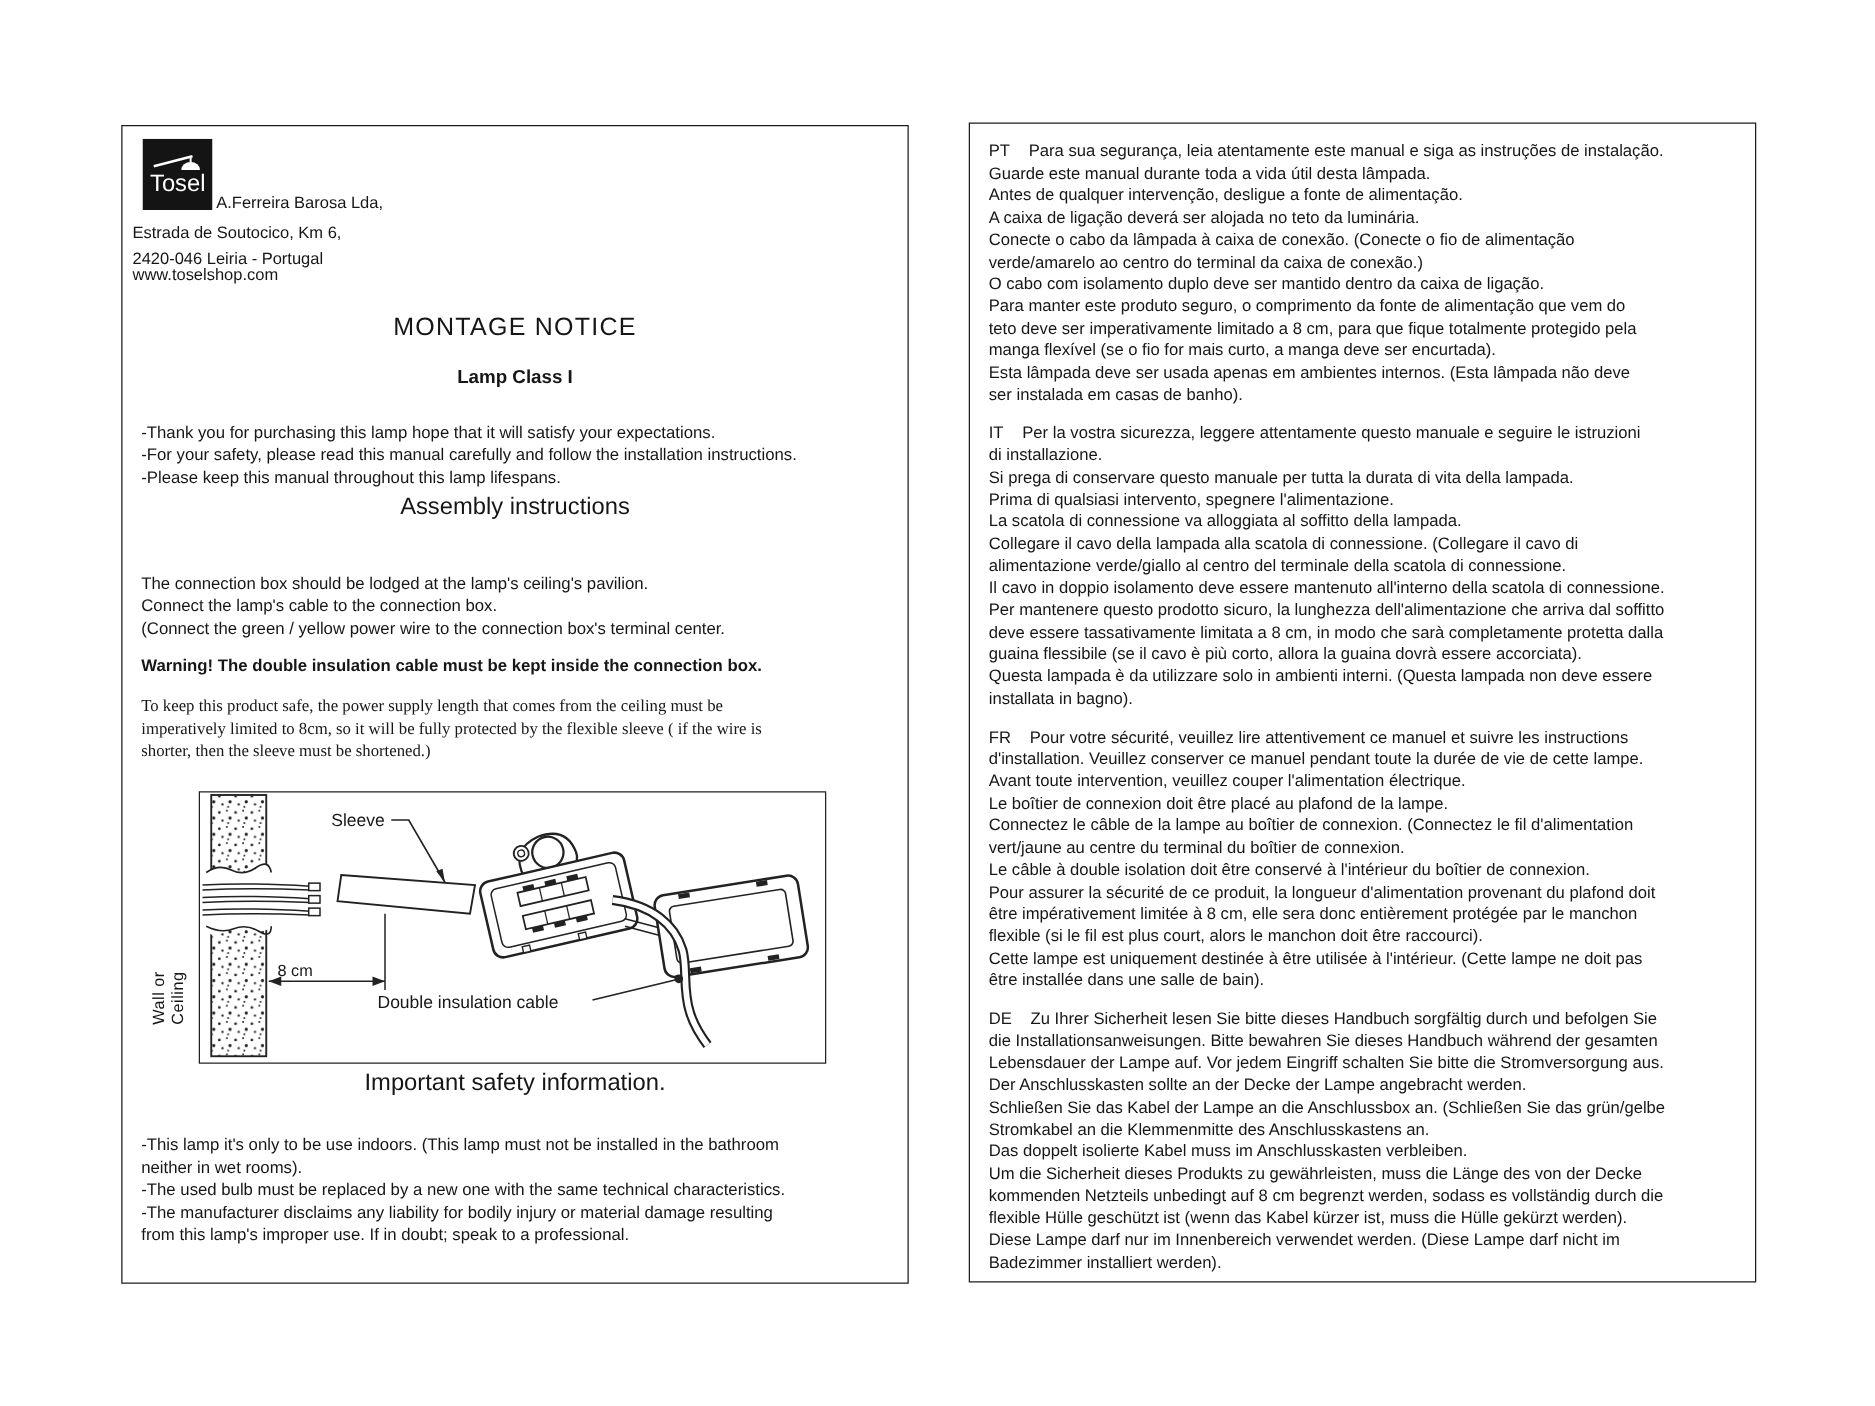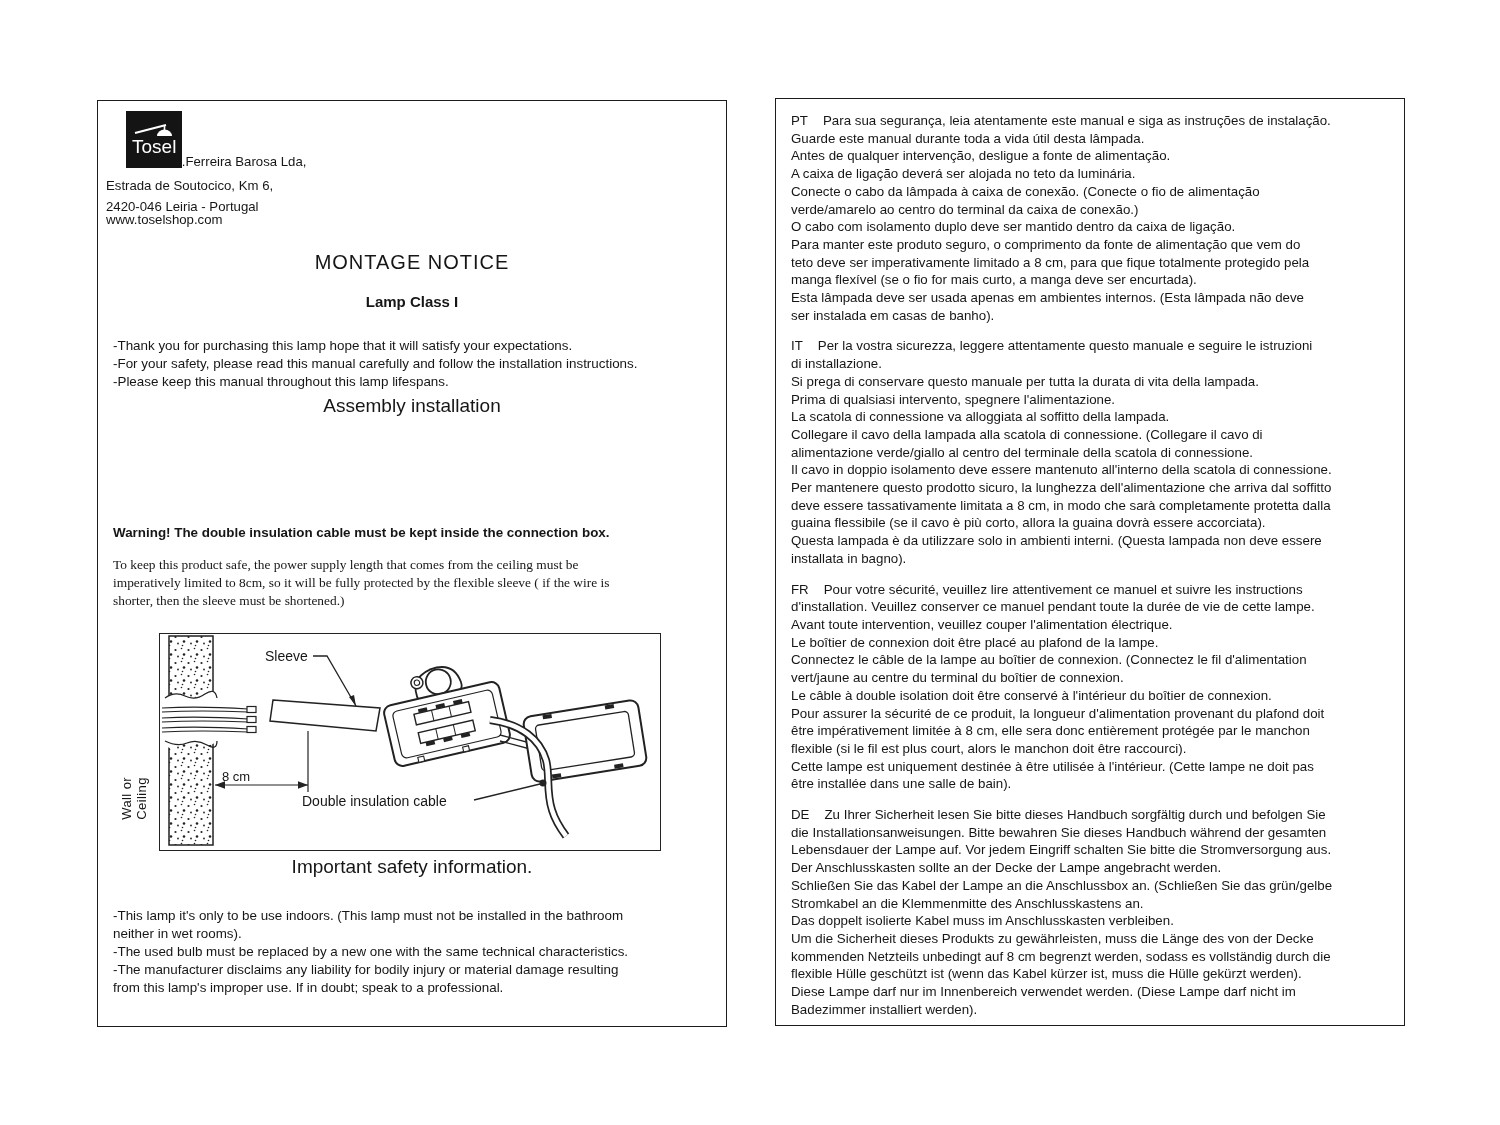--- a/index.html
+++ b/index.html
@@ -4,21 +4,21 @@
 <style>
   html,body{margin:0;padding:0;background:#fff;}
   .screen{position:relative;width:1500px;height:1125px;background:#fff;overflow:hidden;
           font-family:"Liberation Sans",sans-serif;color:#161616;}
   .page{position:absolute;background:#fff;border:1.6px solid #1c1c1c;}
   .page-left{left:97px;top:100px;width:628px;height:925px;}
   .page-right{left:775px;top:98px;width:630px;height:928px;box-sizing:border-box;
               padding:13px 12px 0 15px;}
   
   .abs{position:absolute;}
-  .logo-box{left:28px;top:10px;width:56px;height:53px;}
+  .logo-box{left:16px;top:10px;width:56px;height:53px;}
   .company-line{left:75px;top:53px;font-size:13.2px;}
   .addr{left:8px;font-size:13.2px;line-height:16.5px;}
   .doc-title{left:0;right:0;top:150px;text-align:center;font-size:20px;letter-spacing:1px;}
   .doc-subtitle{left:0;right:0;top:192px;text-align:center;font-size:15px;font-weight:bold;}
   .para{left:15px;right:12px;white-space:pre-wrap;font-size:13.4px;line-height:18px;}
   .center-head{left:0;right:0;text-align:center;font-size:19px;}
   .warning{font-weight:bold;}
   .diagram-wrap{left:61px;top:532px;width:500px;height:216px;border:1.6px solid #222;
                 background:#fff;}
   .diagram-wrap svg{display:block;}
@@ -52,21 +52,24 @@
     <div class="abs addr" style="top:98px;">2420-046 Leiria - Portugal</div>
     <div class="abs addr" style="top:111px;">www.toselshop.com</div>
 
     <div class="abs doc-title">MONTAGE NOTICE</div>
     <div class="abs doc-subtitle">Lamp Class I</div>
 
     <div class="abs para" style="top:236px;">-Thank you for purchasing this lamp hope that it will satisfy your expectations.
 -For your safety, please read this manual carefully and follow the installation instructions.
 -Please keep this manual throughout this lamp lifespans.</div>
 
-    <div class="abs center-head" style="top:294px;">Assembly installation</div>
+    <div class="abs center-head" style="top:294px;">Assembly instructions</div>
+    <div class="abs para" style="top:357px;">The connection box should be lodged at the lamp's ceiling's pavilion.
+Connect the lamp's cable to the connection box.
+(Connect the green / yellow power wire to the connection box's terminal center.</div>
     <div class="abs para warning" style="top:423px;">Warning! The double insulation cable must be kept inside the connection box.</div>
     <div class="abs para" style="top:455px;font-family:Liberation Serif, serif;">To keep this product safe, the power supply length that comes from the ceiling must be
 imperatively limited to 8cm, so it will be fully protected by the flexible sleeve ( if the wire is
 shorter, then the sleeve must be shortened.)</div>
 
     <div class="abs diagram-wrap">
       <svg width="497" height="213" viewBox="0 0 497 213">
         <defs>
           <pattern id="speck" width="13" height="13" patternUnits="userSpaceOnUse">
             <rect width="13" height="13" fill="#fff"></rect>

